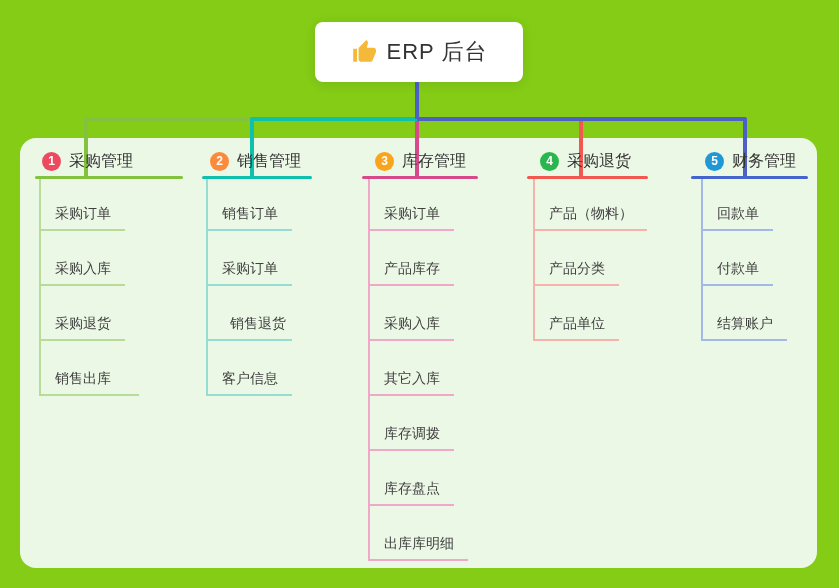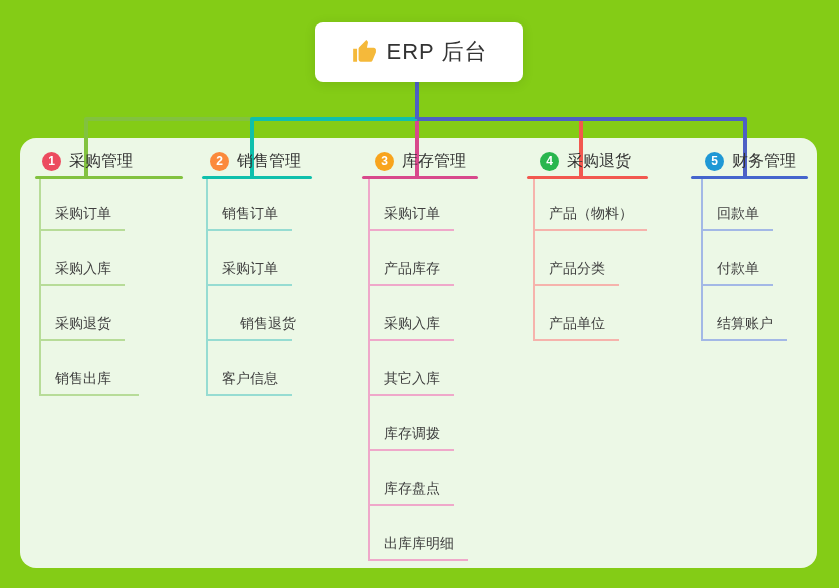--- a/index.html
+++ b/index.html
@@ -72,21 +72,21 @@
       <div class="branch-header" style="left: 210px;">
         <span class="badge" style="background: rgb(251, 138, 60);">2</span>
         <span class="branch-label">销售管理</span>
       </div>
       <div class="branch-underline" style="left: 202px; width: 110px; background: rgb(15, 192, 172);"></div>
       <div class="trunk-line" style="left: 206px; top: 179px; height: 217px; background: rgb(150, 220, 210);"></div>
       <div class="child-node" style="left: 222px; top: 203px;">销售订单</div>
       <div class="child-underline" style="left: 206px; top: 229px; width: 86px; background: rgb(150, 220, 210);"></div>
       <div class="child-node" style="left: 222px; top: 258px;">采购订单</div>
       <div class="child-underline" style="left: 206px; top: 284px; width: 86px; background: rgb(150, 220, 210);"></div>
-      <div class="child-node" style="left: 240px; top: 313px;">销售退货</div>
+      <div class="child-node" style="left: 230px; top: 313px;">销售退货</div>
       <div class="child-underline" style="left: 206px; top: 339px; width: 86px; background: rgb(150, 220, 210);"></div>
       <div class="child-node" style="left: 222px; top: 368px;">客户信息</div>
       <div class="child-underline" style="left: 206px; top: 394px; width: 86px; background: rgb(150, 220, 210);"></div>
       <div class="branch-header" style="left: 375px;">
         <span class="badge" style="background: rgb(248, 164, 29);">3</span>
         <span class="branch-label">库存管理</span>
       </div>
       <div class="branch-underline" style="left: 362px; width: 116px; background: rgb(216, 73, 140);"></div>
       <div class="trunk-line" style="left: 368px; top: 179px; height: 382px; background: rgb(239, 168, 202);"></div>
       <div class="child-node" style="left: 384px; top: 203px;">采购订单</div>

